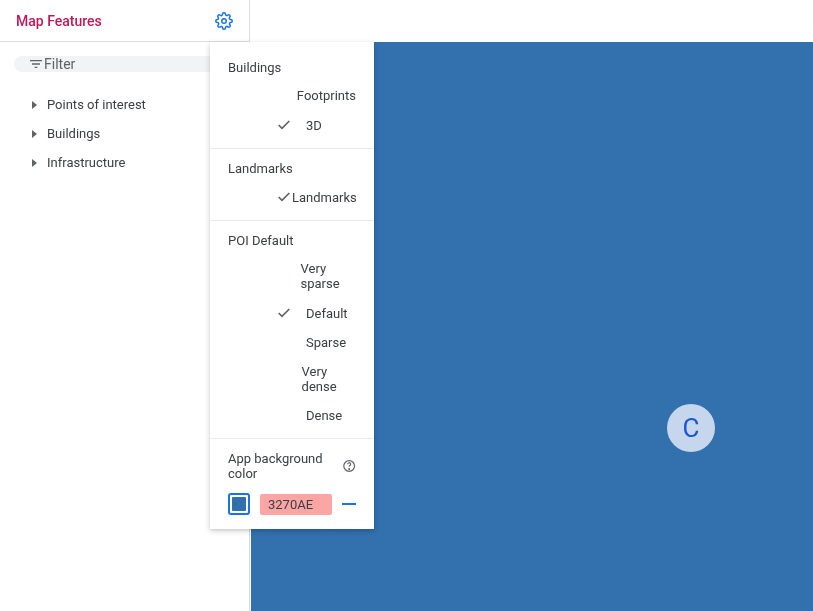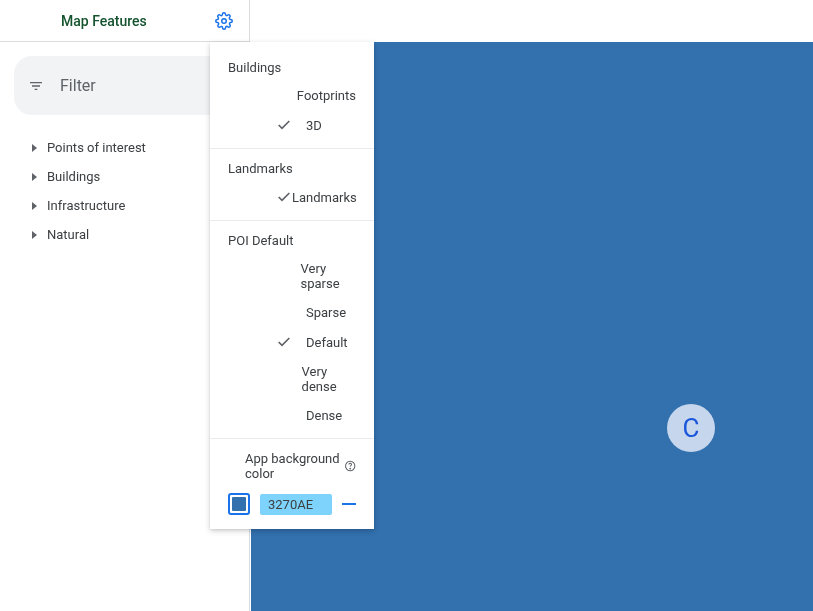--- a/index.html
+++ b/index.html
@@ -24,40 +24,39 @@
       display: flex;
       align-items: center;
       justify-content: space-between;
       padding: 12px 16px;
       border-bottom: 1px solid #dadce0;
       height: 42px;
     }
     .sidebar-title {
       font-size: 14px;
       font-weight: 500;
-      color: #14532d;
-      margin-left: 45px;
+      color: #be185d;
     }
     .gear-icon {
       width: 18px;
       height: 18px;
       color: #1a73e8;
       cursor: pointer;
     }
     .filter-container {
       padding: 14px 14px;
     }
     .filter-pill {
       display: flex;
       align-items: center;
       background: #f1f3f4;
       border-radius: 18px;
-      padding: 20px 14px;
-      gap: 16px;
-      font-size: 16px;
+      padding: 0 14px;
+      gap: 0;
+      font-size: 14px;
       color: #5f6368;
     }
     .filter-icon {
       width: 16px;
       height: 16px;
       color: #5f6368;
     }
     .feature-list {
       padding: 4px 16px;
     }
@@ -118,21 +117,20 @@
       background: #e8eaed;
       margin: 8px 0;
     }
     .bg-color-row {
       display: flex;
       align-items: center;
       justify-content: space-between;
       padding: 4px 18px 6px;
       font-size: 13px;
       color: #3c4043;
-      margin-left: 17px;
     }
     .help-icon {
       width: 16px;
       height: 16px;
       color: #5f6368;
     }
     .color-row {
       display: flex;
       align-items: center;
       padding: 6px 18px 0;
@@ -148,21 +146,21 @@
     }
     .color-swatch-inner {
       width: 100%;
       height: 100%;
       background: #3270ae;
       border-radius: 1px;
     }
     .color-text {
       font-size: 13px;
       color: #3c4043;
-      background: #7dd3fc;
+      background: #fca5a5;
       padding: 3px 8px;
       border-radius: 2px;
       flex: 1;
     }
     .remove-dash {
       width: 14px;
       height: 2px;
       background: #1a73e8;
       cursor: pointer;
     }
@@ -224,24 +222,20 @@
       <span>Points of interest</span>
     </div>
     <div class="feature-item">
       <div class="triangle"></div>
       <span>Buildings</span>
     </div>
     <div class="feature-item">
       <div class="triangle"></div>
       <span>Infrastructure</span>
     </div>
-    <div class="feature-item">
-      <div class="triangle"></div>
-      <span>Natural</span>
-    </div>
   </div>
 </div>
 
 <div class="top-right"></div>
 
 <div class="map-canvas">
   <div class="compass-badge">
     <span>C</span>
   </div>
 </div>
@@ -275,30 +269,30 @@
     </div>
   </div>
   <div class="divider"></div>
   <div>
     <div class="group-label">POI Default</div>
     <div class="option-item">
       <span class="check-slot"></span>
       <span>Very sparse</span>
     </div>
     <div class="option-item">
-      <span class="check-slot"></span>
-      <span>Sparse</span>
-    </div>
-    <div class="option-item">
       <span class="check-slot">
         <svg class="check-icon" viewBox="0 0 24 24" fill="none" stroke="currentColor" stroke-width="2.5">
             <polyline points="20 6 9 17 4 12"></polyline>
           </svg>
       </span>
       <span>Default</span>
+    </div>
+    <div class="option-item">
+      <span class="check-slot"></span>
+      <span>Sparse</span>
     </div>
     <div class="option-item">
       <span class="check-slot"></span>
       <span>Very dense</span>
     </div>
     <div class="option-item">
       <span class="check-slot"></span>
       <span>Dense</span>
     </div>
   </div>

